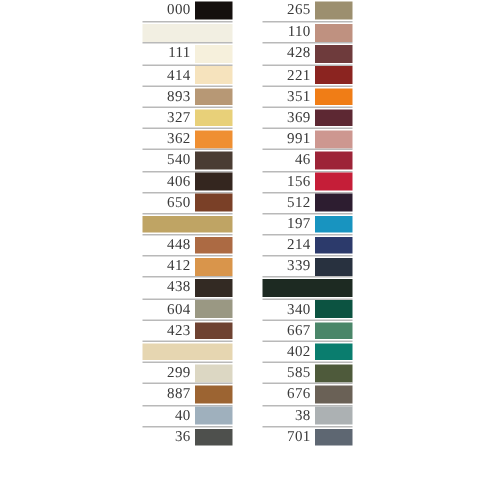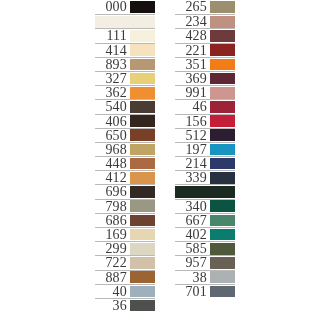--- a/index.html
+++ b/index.html
@@ -41,21 +41,21 @@
     box-sizing: border-box;
     border-top: 1px solid #b9b9b9;
   }
   .col .row:first-child {
     border-top: none;
   }
   .code {
     width: 32px;
     flex: 0 0 32px;
     text-align: right;
-    font-size: 14px;
+    font-size: 10px;
     line-height: 13px;
     color: #3a3a3a;
     padding-right: 3px;
     letter-spacing: 0.2px;
     white-space: nowrap;
     overflow: hidden;
   }
   .swatch {
     flex: 1 1 auto;
     margin: 0.8px 0 0.8px 0;
@@ -106,54 +106,48 @@
         </div>
         <div class="row">
           <div class="code">406</div>
           <div class="swatch" style="background: rgb(52, 38, 31);"></div>
         </div>
         <div class="row">
           <div class="code">650</div>
           <div class="swatch" style="background: rgb(122, 64, 39);"></div>
         </div>
         <div class="row">
-          <div class="code">968</div>
           <div class="swatch" style="background: rgb(191, 164, 100);"></div>
         </div>
         <div class="row">
           <div class="code">448</div>
           <div class="swatch" style="background: rgb(172, 106, 67);"></div>
         </div>
         <div class="row">
           <div class="code">412</div>
           <div class="swatch" style="background: rgb(217, 149, 75);"></div>
         </div>
         <div class="row">
-          <div class="code">696</div>
+          <div class="code">438</div>
           <div class="swatch" style="background: rgb(51, 42, 35);"></div>
         </div>
         <div class="row">
-          <div class="code">798</div>
+          <div class="code">604</div>
           <div class="swatch" style="background: rgb(154, 152, 131);"></div>
         </div>
         <div class="row">
-          <div class="code">686</div>
+          <div class="code">423</div>
           <div class="swatch" style="background: rgb(110, 66, 49);"></div>
         </div>
         <div class="row">
-          <div class="code">169</div>
           <div class="swatch" style="background: rgb(230, 214, 177);"></div>
         </div>
         <div class="row">
           <div class="code">299</div>
           <div class="swatch" style="background: rgb(220, 215, 195);"></div>
-        </div>
-        <div class="row">
-          <div class="code">722</div>
-          <div class="swatch" style="background: rgb(210, 193, 168);"></div>
         </div>
         <div class="row">
           <div class="code">887</div>
           <div class="swatch" style="background: rgb(156, 100, 50);"></div>
         </div>
         <div class="row">
           <div class="code">40</div>
           <div class="swatch" style="background: rgb(159, 176, 189);"></div>
         </div>
         <div class="row">
@@ -161,21 +155,21 @@
           <div class="swatch" style="background: rgb(78, 80, 77);"></div>
         </div>
       </div>
     <div class="spacer"></div>
     <div class="col" id="col-right">
         <div class="row">
           <div class="code">265</div>
           <div class="swatch" style="background: rgb(156, 143, 111);"></div>
         </div>
         <div class="row">
-          <div class="code">234</div>
+          <div class="code">110</div>
           <div class="swatch" style="background: rgb(191, 145, 128);"></div>
         </div>
         <div class="row">
           <div class="code">428</div>
           <div class="swatch" style="background: rgb(110, 59, 60);"></div>
         </div>
         <div class="row">
           <div class="code">221</div>
           <div class="swatch" style="background: rgb(139, 36, 32);"></div>
         </div>
@@ -228,21 +222,21 @@
         </div>
         <div class="row">
           <div class="code">402</div>
           <div class="swatch" style="background: rgb(10, 125, 110);"></div>
         </div>
         <div class="row">
           <div class="code">585</div>
           <div class="swatch" style="background: rgb(78, 90, 59);"></div>
         </div>
         <div class="row">
-          <div class="code">957</div>
+          <div class="code">676</div>
           <div class="swatch" style="background: rgb(106, 97, 86);"></div>
         </div>
         <div class="row">
           <div class="code">38</div>
           <div class="swatch" style="background: rgb(172, 177, 179);"></div>
         </div>
         <div class="row">
           <div class="code">701</div>
           <div class="swatch" style="background: rgb(94, 103, 114);"></div>
         </div>

